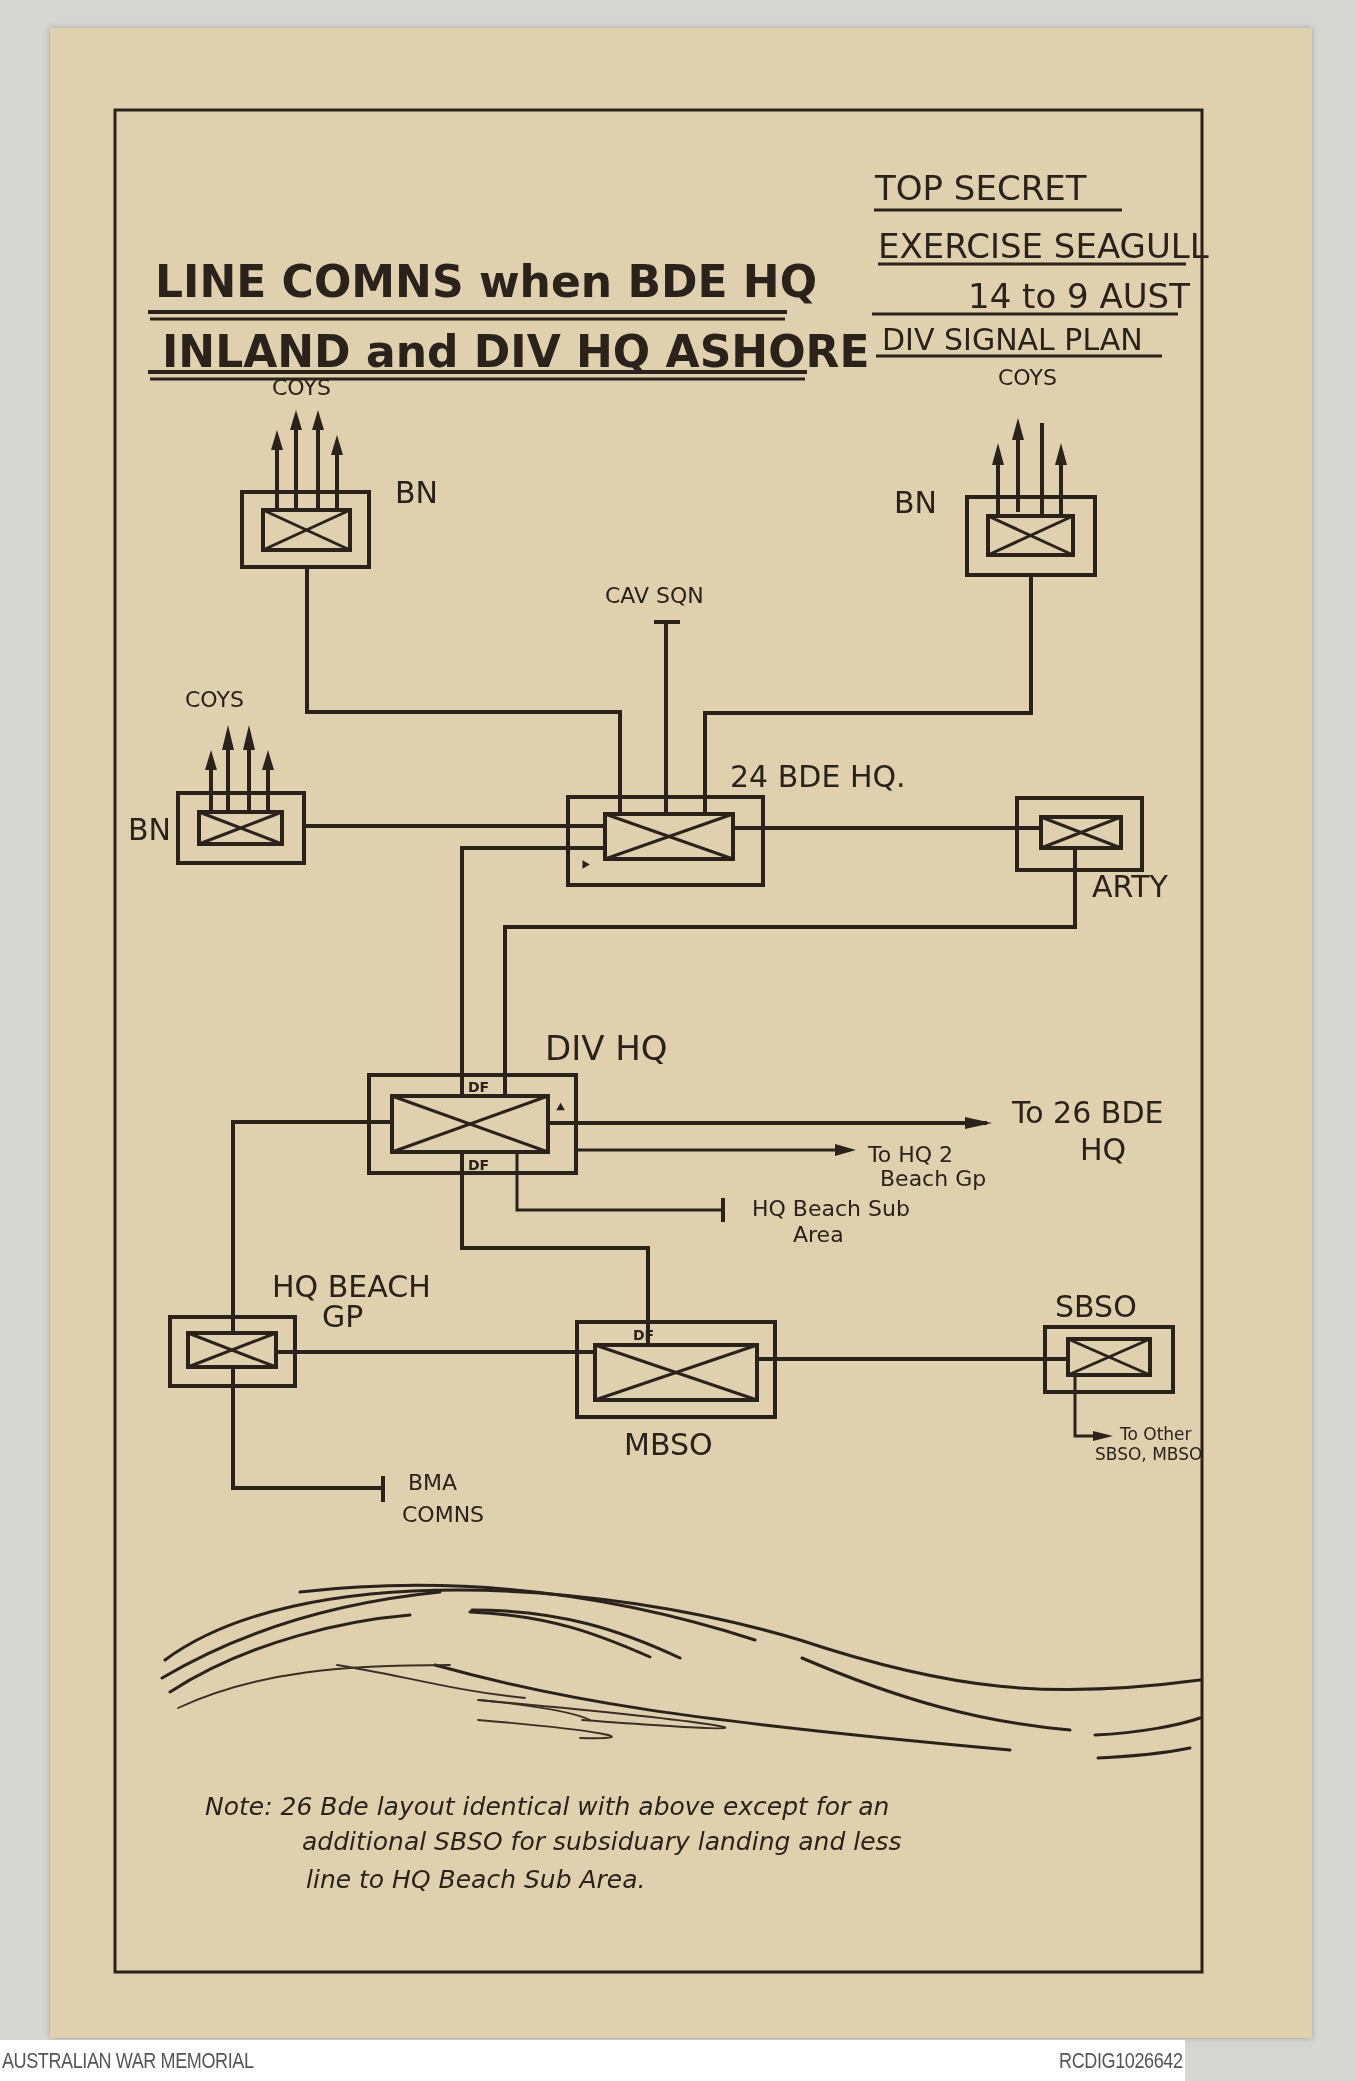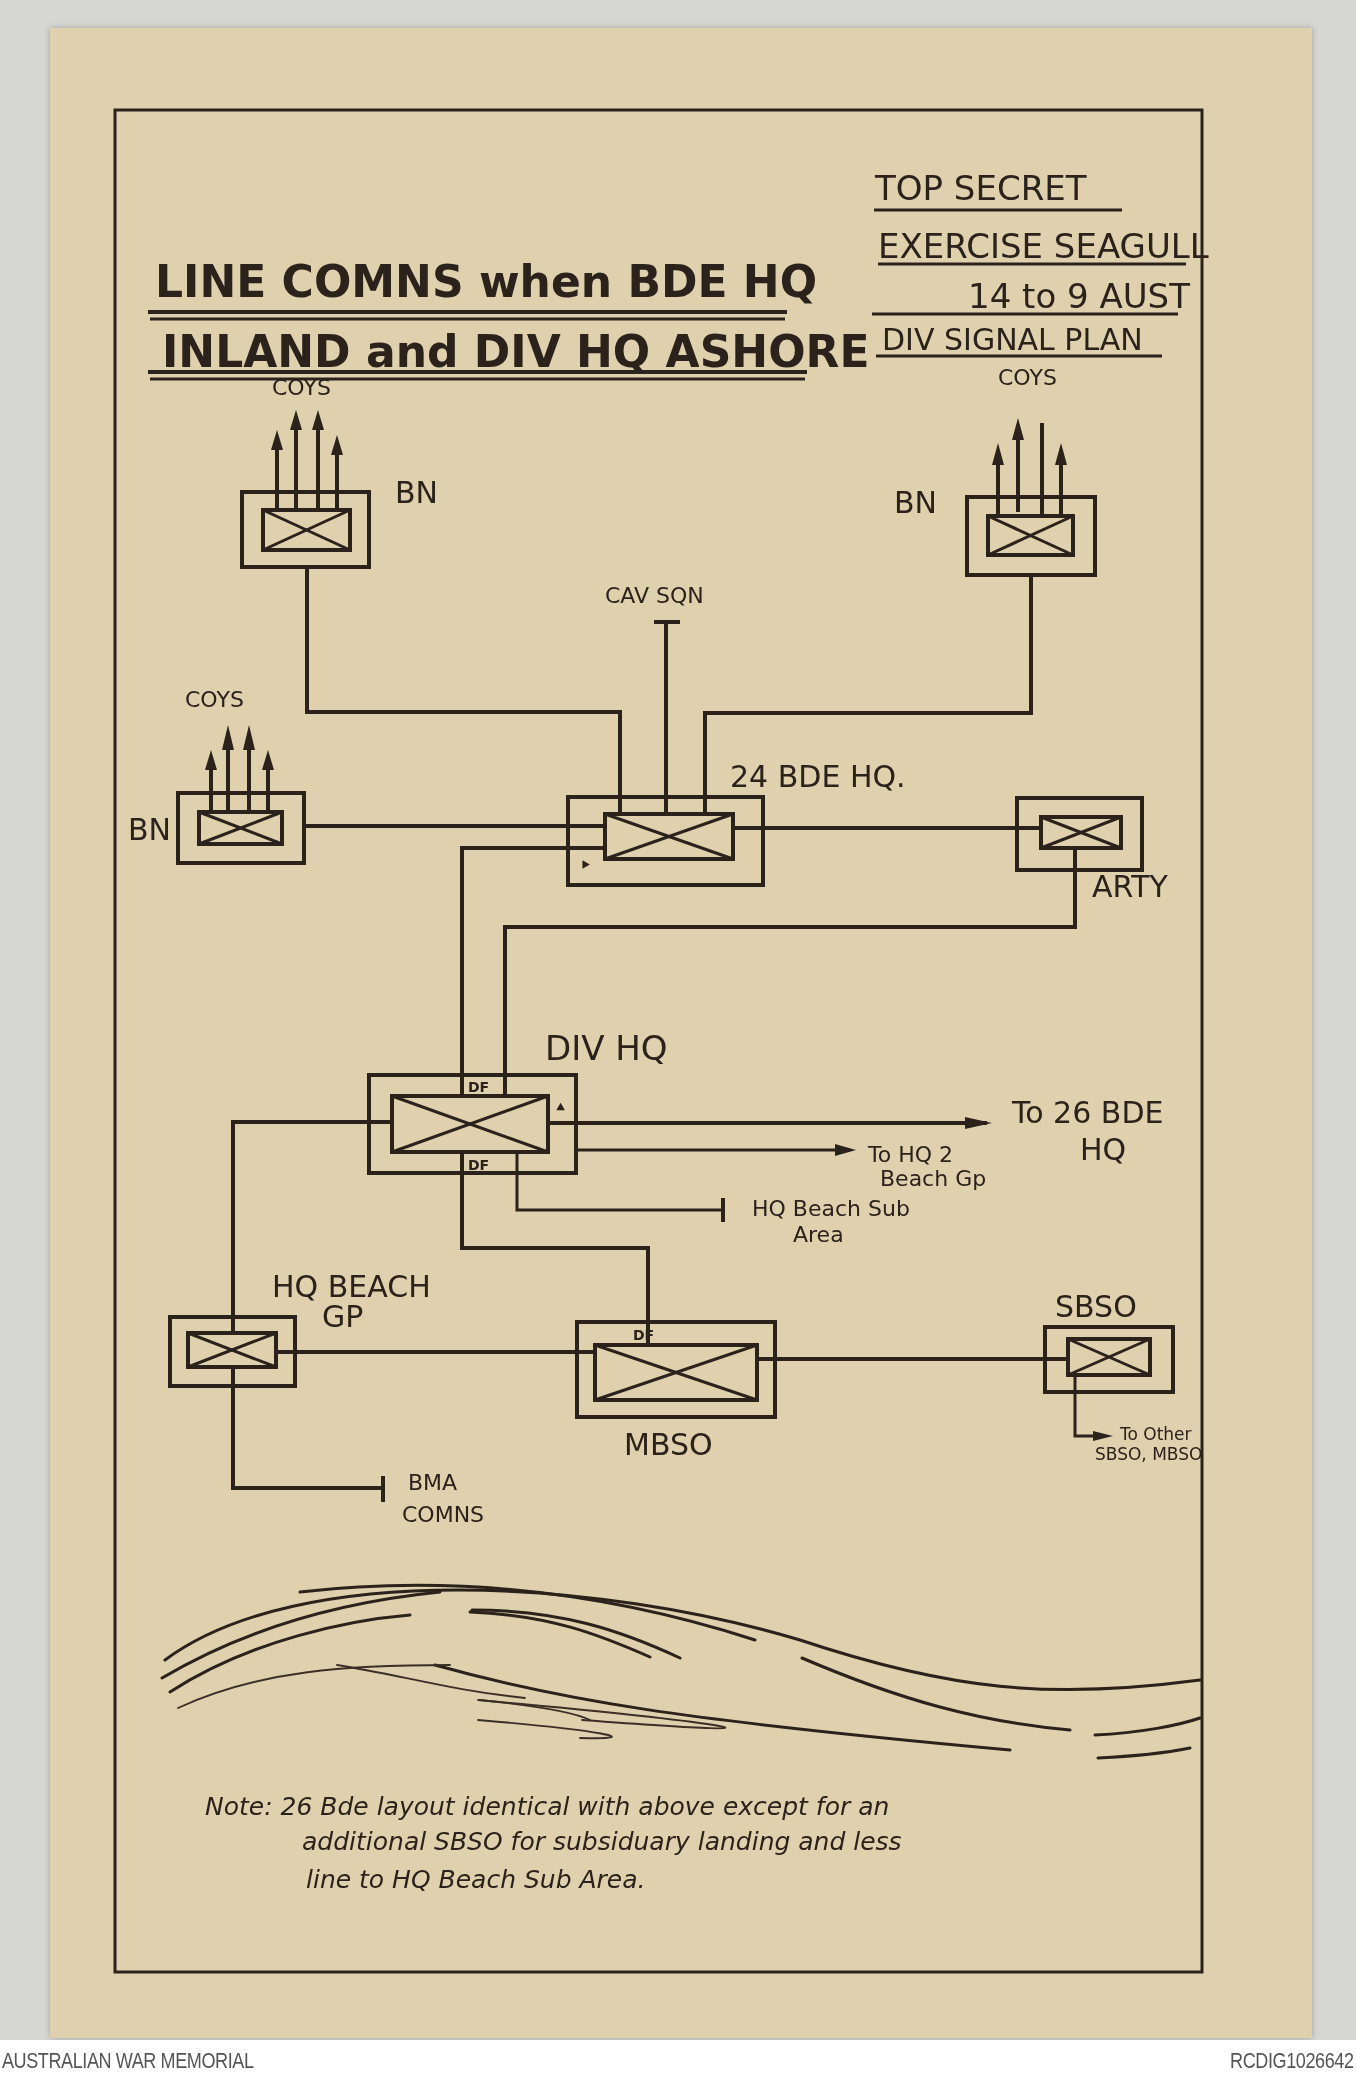--- a/index.html
+++ b/index.html
@@ -7,21 +7,21 @@
       width: 1356px; height: 2081px; position: relative; overflow: hidden;
       background: #d6d7d2;
       font-family: "DejaVu Sans", sans-serif;
     }
     #paper {
       position: absolute; left: 50px; top: 28px; width: 1262px; height: 2010px;
       background: #dfd1ad;
       box-shadow: 0 0 6px rgba(0,0,0,0.25);
     }
     #footer {
-      position: absolute; left: 0; top: 2040px; width: 1356px; height: 41px;
+      position: absolute; left: 0; top: 2040px; width: 1185px; height: 41px;
       background: #ffffff;
     }
     #footer .left, #footer .right {
       position: absolute; top: 8px;
       font-family: "Liberation Sans", sans-serif; font-size: 22px;
       color: #555; letter-spacing: -0.5px; transform: scaleX(0.82);
     }
     #footer .left { left: 2px; transform-origin: left top; }
     #footer .right { right: 2px; transform-origin: right top; }
     svg#diagram { position: absolute; left: 0; top: 0; }

